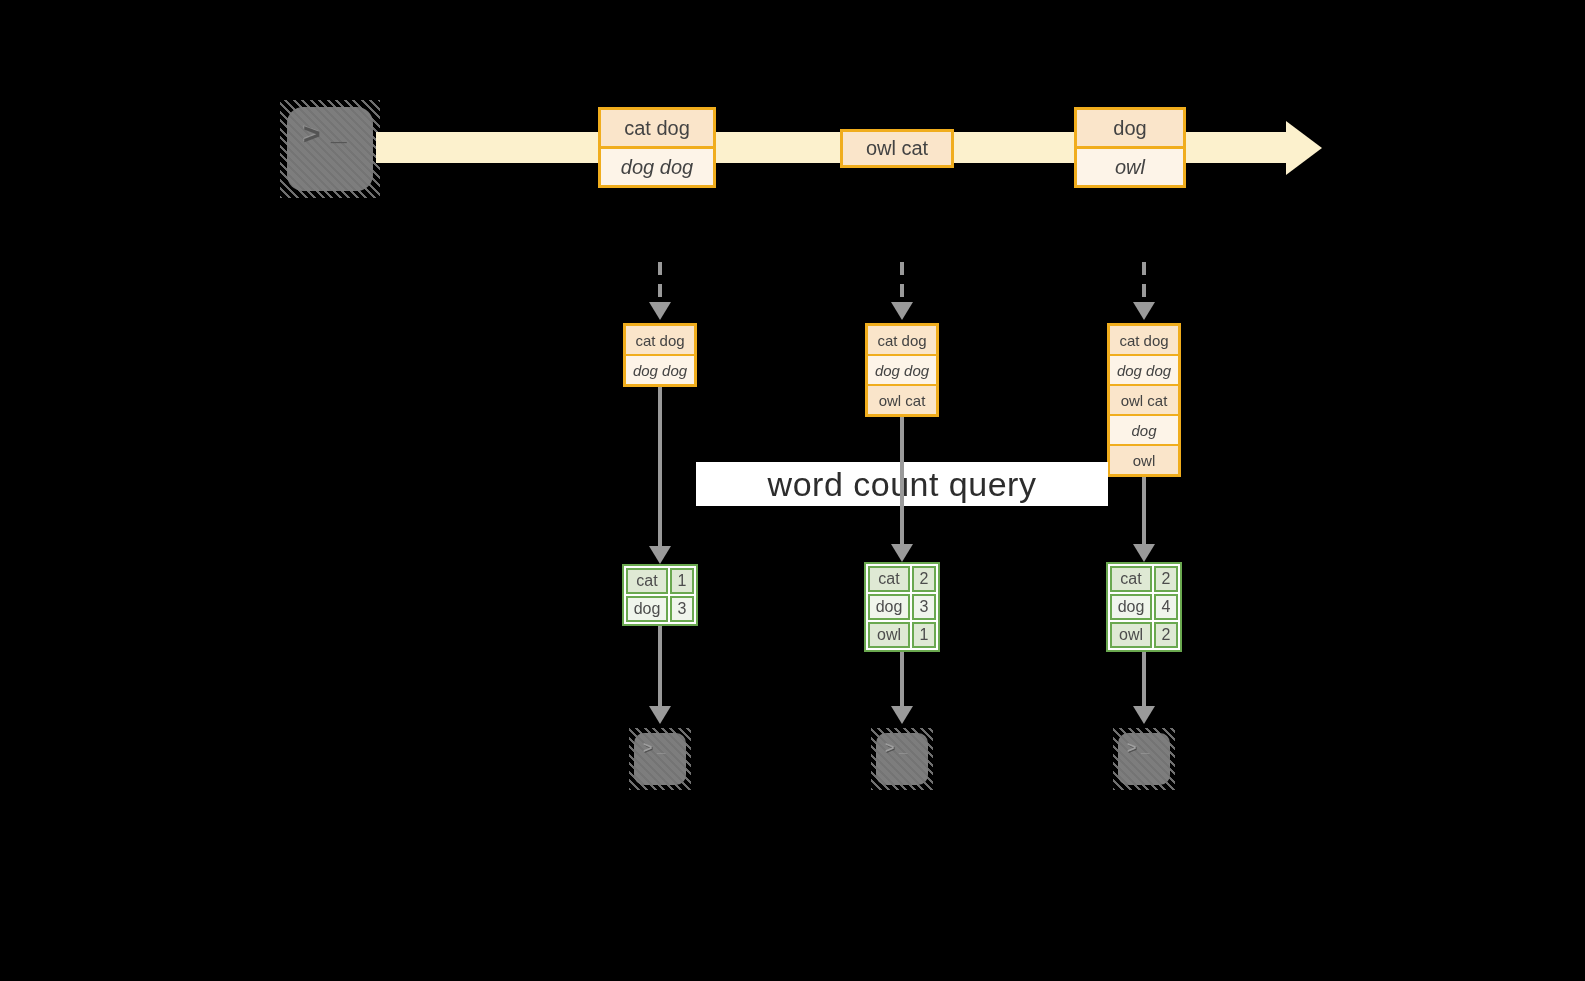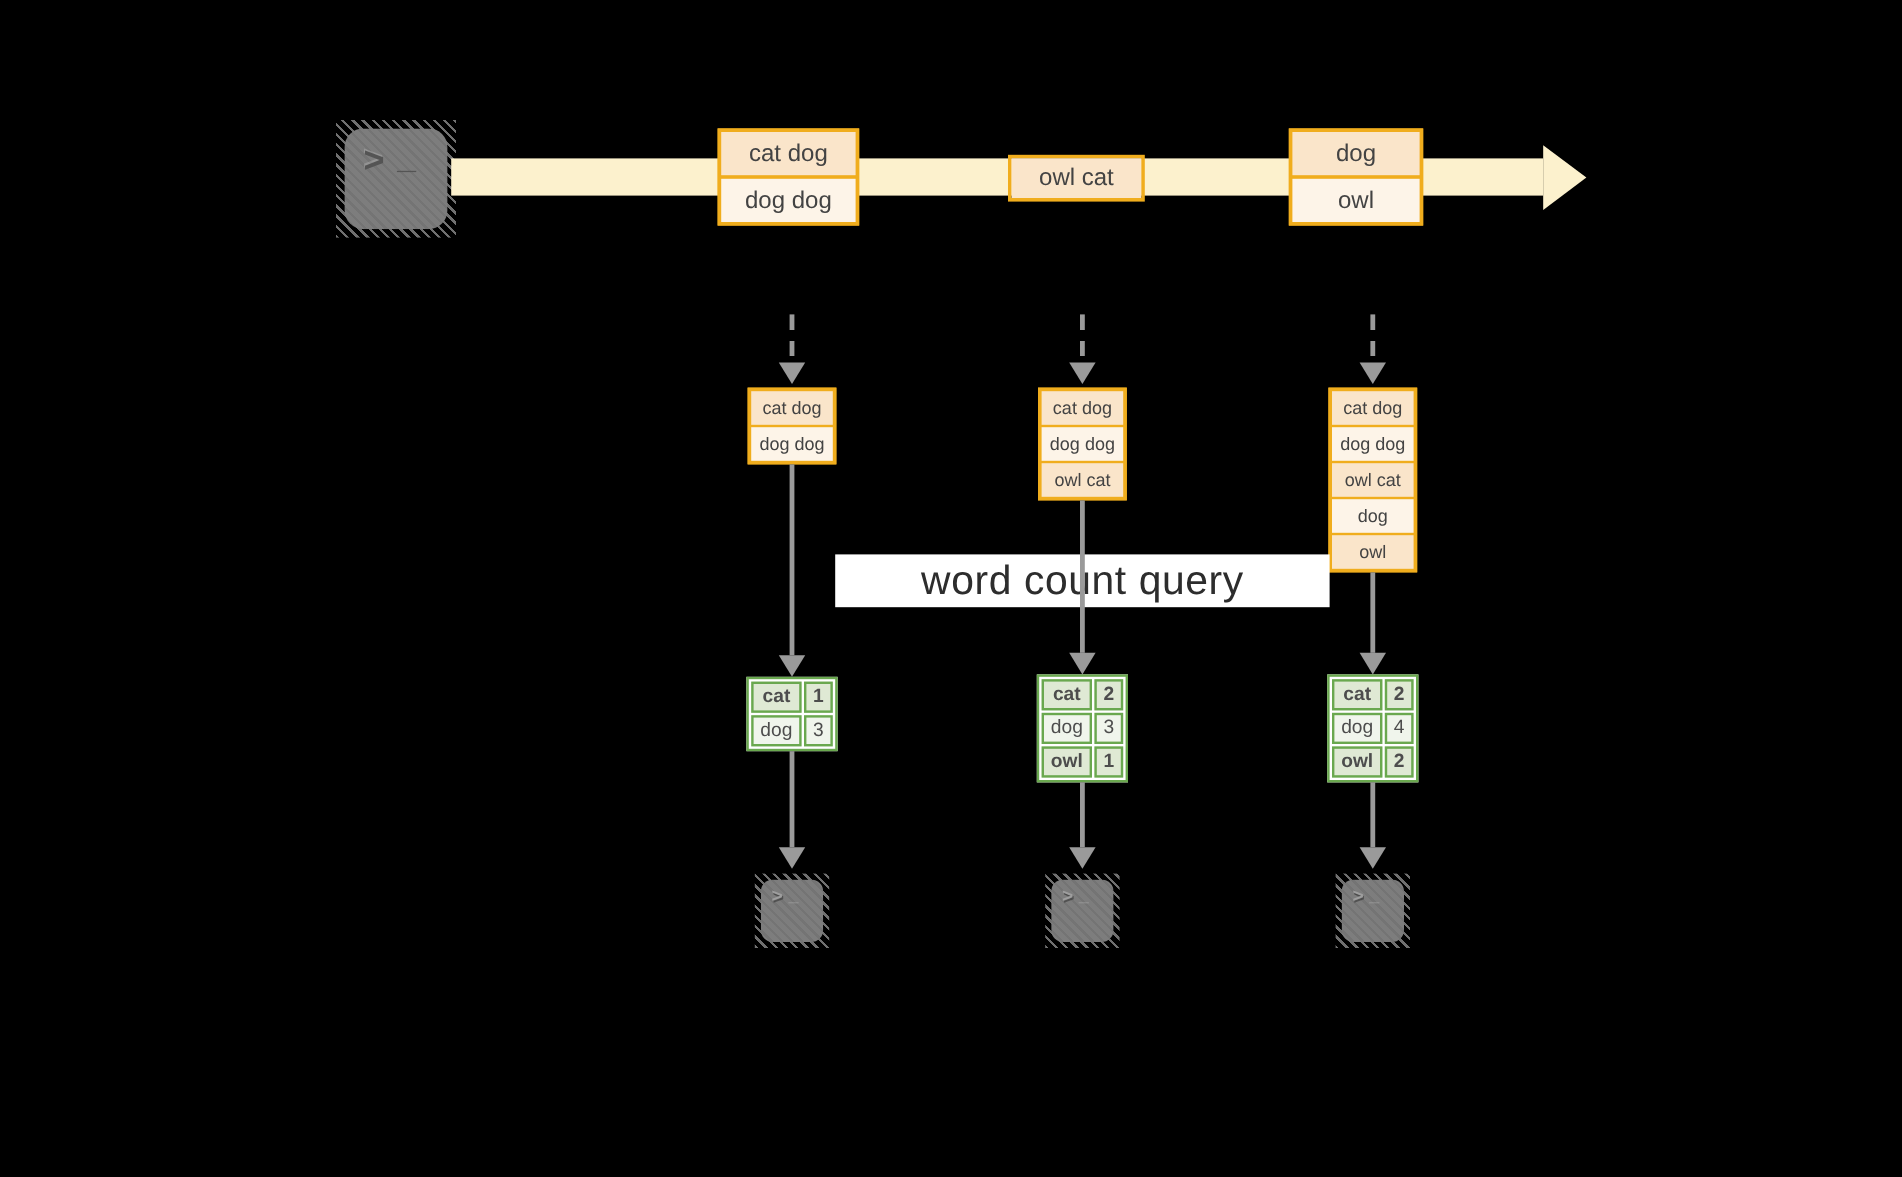--- a/index.html
+++ b/index.html
@@ -27,21 +27,21 @@
   .band-head{position:absolute;left:1286px;top:121px;width:0;height:0;
     border-left:36px solid var(--cream);border-top:27px solid transparent;border-bottom:27px solid transparent;}
 
   
   .ebox{position:absolute;border:3px solid var(--orange);display:flex;flex-direction:column;background:var(--orange);}
   .erow{display:flex;align-items:center;justify-content:center;color:var(--text-dark);}
   .ebox .erow{height:36px;font-size:20px;}
   .ebox.single .erow{height:33px;}
   .ebox .erow + .erow{margin-top:3px;}
   .fill-a{background:var(--peach);}
-  .fill-b{background:var(--peach-light);}
+  .fill-b{background:var(--peach-light);font-style:italic;}
 
   
   .sbox{position:absolute;border:3px solid var(--orange);display:flex;flex-direction:column;background:var(--orange);width:74px;}
   .sbox .erow{height:28px;font-size:15px;}
   .sbox .erow + .erow{margin-top:2px;}
 
   
   .varrow{position:absolute;width:22px;display:flex;flex-direction:column;align-items:center;z-index:2;}
   .varrow .line{width:4px;flex:1;background:var(--gray-arrow);}
   .varrow.dashed .line{background:repeating-linear-gradient(to bottom,var(--gray-arrow) 0 13px,transparent 13px 22px);}
@@ -51,21 +51,21 @@
   
   .banner{position:absolute;left:696px;top:462px;width:412px;height:44px;background:var(--banner-bg);
     display:flex;align-items:center;justify-content:center;z-index:1;}
   .banner span{font-size:34px;font-weight:300;color:#2d2d2d;letter-spacing:.5px;}
 
   
   .gtable{position:absolute;border:2px solid var(--green);background:#fff;padding:2px;
     display:grid;grid-template-columns:42px 24px;gap:2px;width:76px;}
   .gcell{border:2px solid var(--green);height:26px;display:flex;align-items:center;justify-content:center;
     font-size:16px;color:#4d4d4d;}
-  .g-a{background:var(--green-dark);font-weight:bold;}
+  .g-a{background:var(--green-dark);}
   .g-b{background:var(--green-light);}
 
   
   .term{position:absolute;background:repeating-linear-gradient(45deg,#707070 0 2px,transparent 2px 6px);}
   .term-inner{position:absolute;background-color:var(--terminal-gray);
     background-image:repeating-linear-gradient(45deg,rgba(0,0,0,.07) 0 2px,transparent 2px 6px);}
   .term.big .term-inner{inset:7px;border-radius:16px;}
   .term.small .term-inner{inset:5px;border-radius:10px;}
   .prompt,.cursor{position:absolute;font-weight:bold;line-height:1;}
   .term.big .prompt{left:16px;top:12px;font-size:30px;color:#545454;text-shadow:-1px -1px 0 rgba(255,255,255,.18);}

